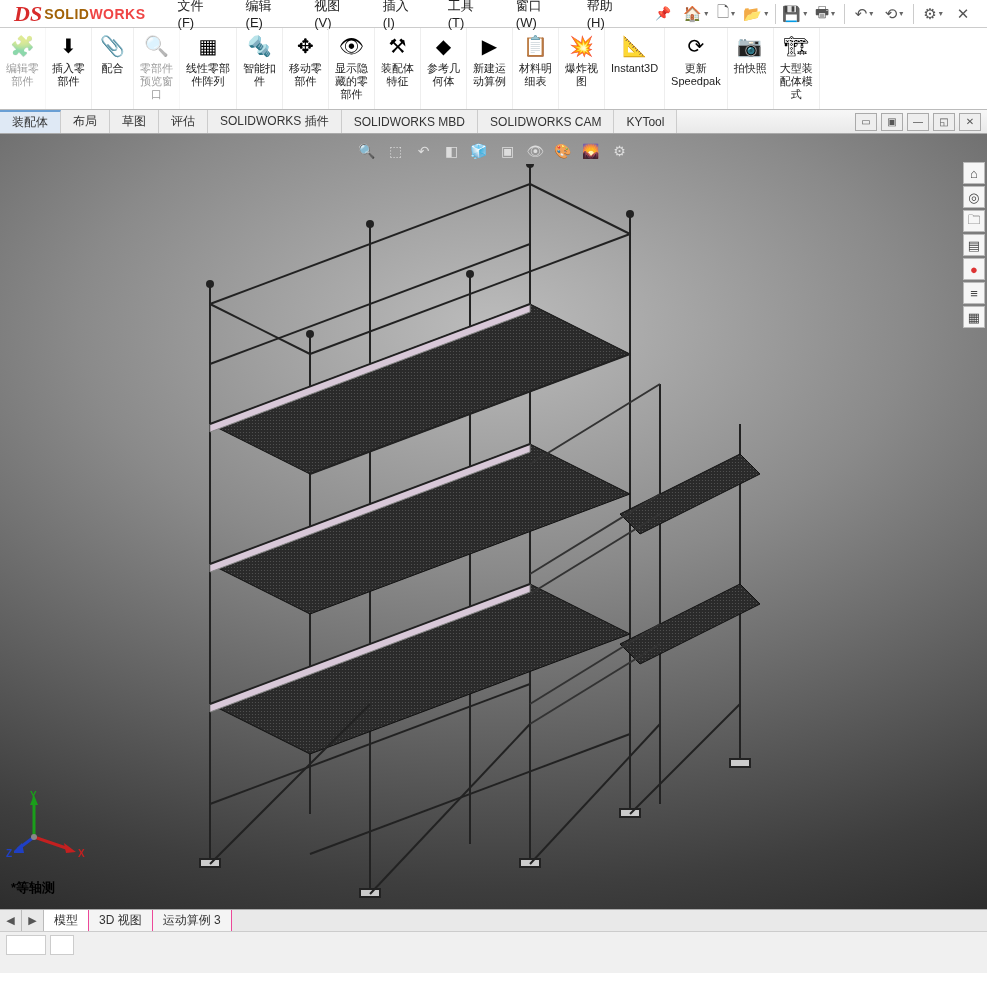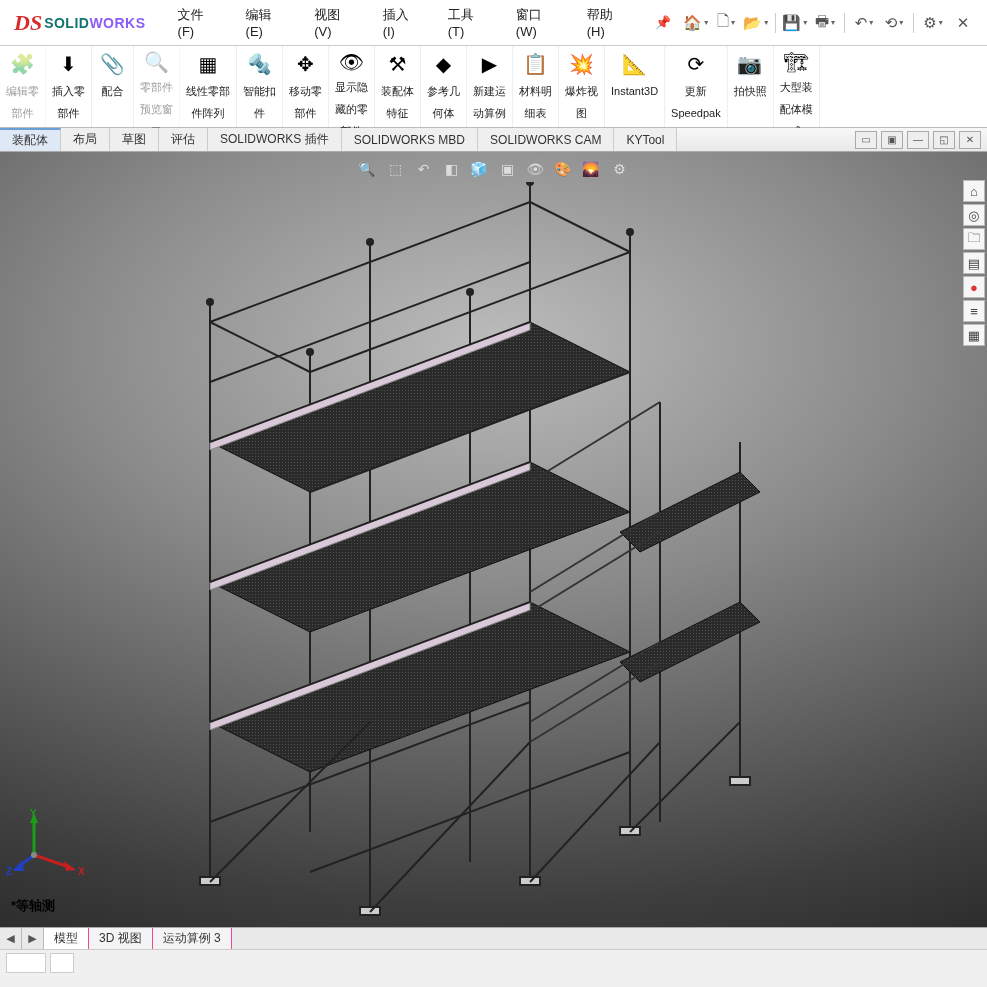--- a/index.html
+++ b/index.html
@@ -9,41 +9,41 @@
   background: #fff;
   width: 987px;
   height: 987px;
   overflow: hidden;
   user-select: none;
 }
 
 .menubar {
   display: flex;
   align-items: center;
-  height: 46px;
+  height: 28px;
   border-bottom: 1px solid #ccc;
   background: #fff;
 }
 .logo {
   display: flex;
   align-items: center;
   padding: 0 10px 0 14px;
   height: 100%;
 }
 .logo-ds {
   font-style: italic;
   font-weight: bold;
   color: #d82b2b;
   font-size: 22px;
   margin-right: 2px;
   font-family: Georgia, serif;
 }
 .logo-text { font-size: 14px; font-weight: bold; letter-spacing: 0.5px; }
-.logo-solid { color: #0f766e; }
-.logo-works { color: #8b5cf6; }
+.logo-solid { color: #a16207; }
+.logo-works { color: #ef4444; }
 .menus { display: flex; align-items: center; height: 100%; padding-left: 12px; gap: 19px; }
 .menu-item { padding: 0 10px; font-size: 13px; cursor: default; color: #222; }
 .qat { display: flex; align-items: center; margin-left: auto; padding-right: 10px; gap: 2px; height:100%; }
 .qat-btn {
   width: 28px; height: 26px;
   display: flex; align-items: center; justify-content: center;
   border: 1px solid transparent;
   font-size: 15px; color: #555;
 }
 .qat-drop::after { content: "▾"; font-size: 8px; margin-left: 2px; color: #666; }
@@ -63,21 +63,21 @@
   text-align: center;
   cursor: default;
 }
 .rb-btn.dim { opacity: 0.45; }
 .rb-ico {
   width: 28px; height: 28px;
   display: flex; align-items: center; justify-content: center;
   font-size: 20px;
   margin-bottom: 2px;
 }
-.rb-lbl { font-size: 11px; line-height: 22px; white-space: pre-line; color: #222; }
+.rb-lbl { font-size: 11px; line-height: 13px; white-space: pre-line; color: #222; }
 
 .tabstrip {
   display: flex;
   align-items: center;
   height: 24px;
   background: linear-gradient(#f7f7f7, #e9e9e9);
   border-bottom: 1px solid #aaa;
   position: relative;
 }
 .tab {

